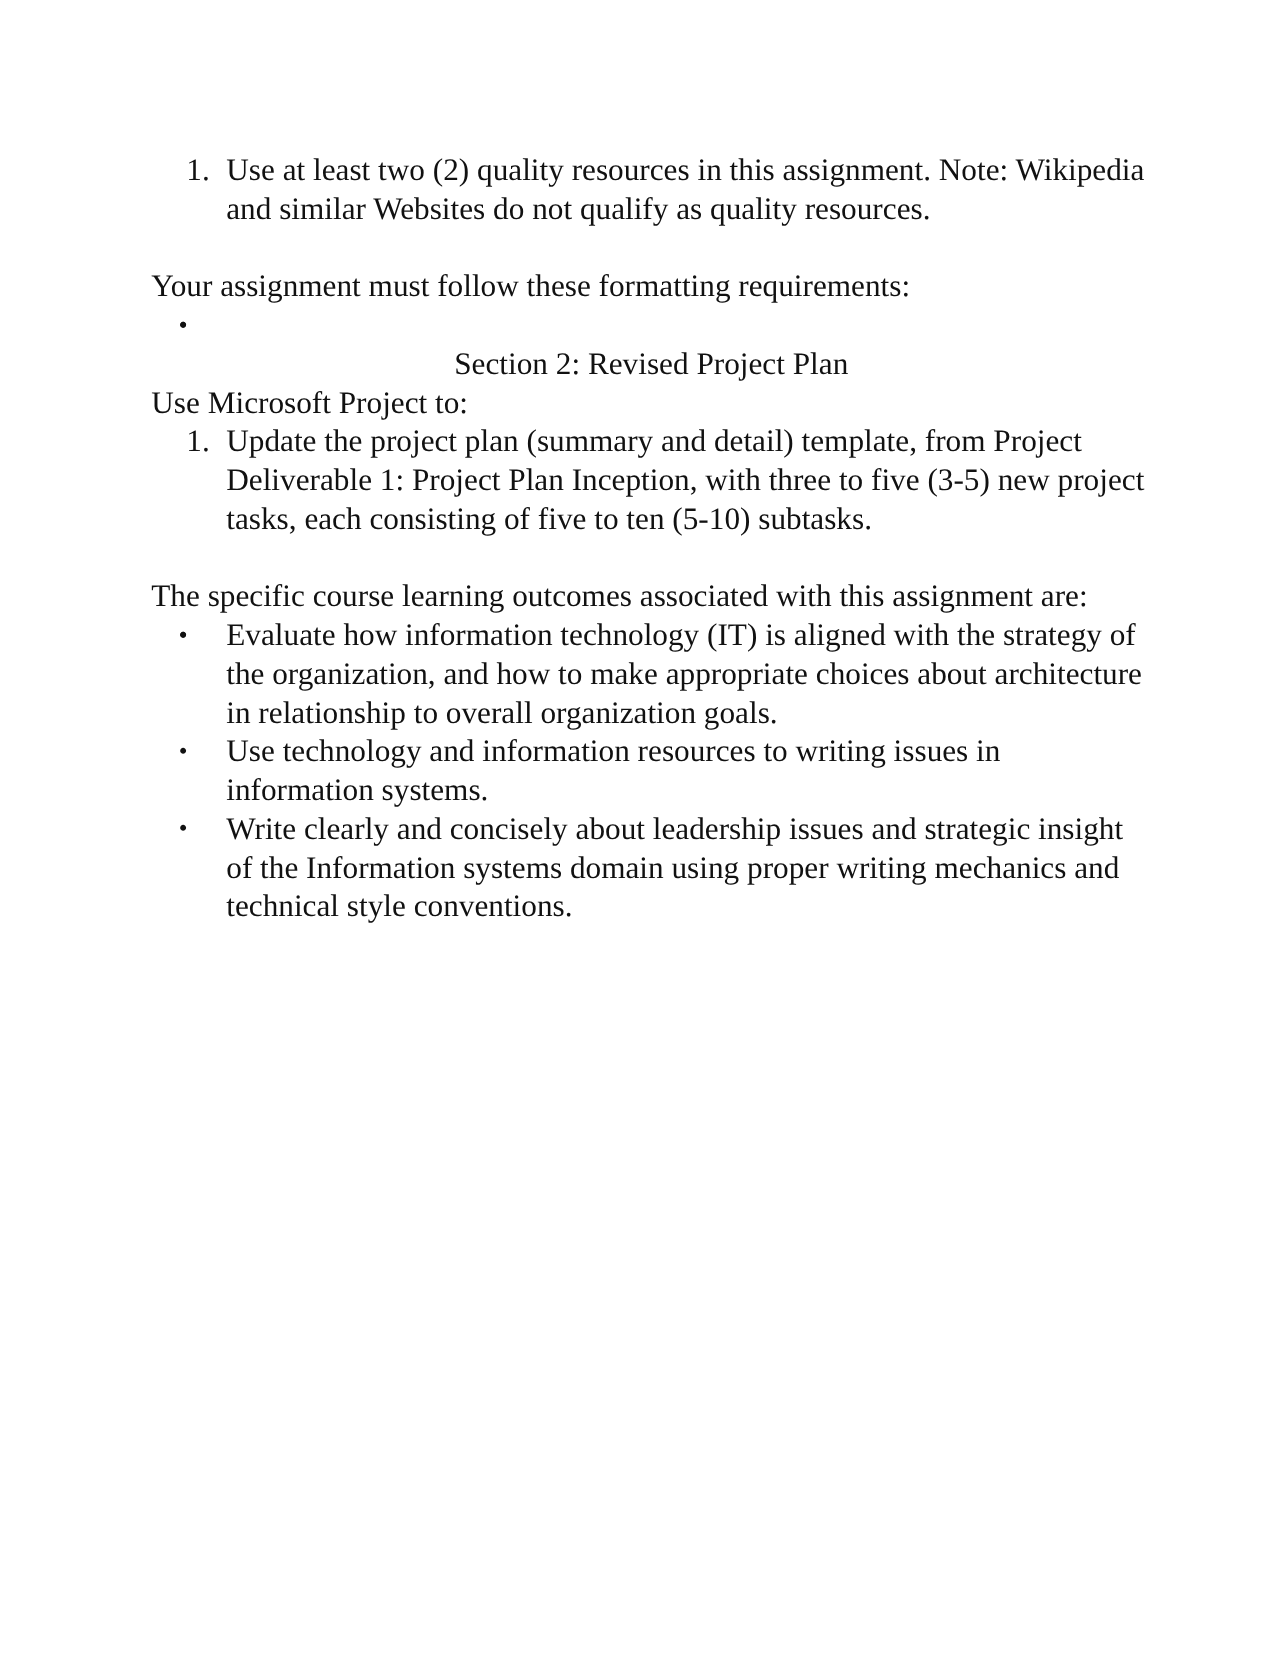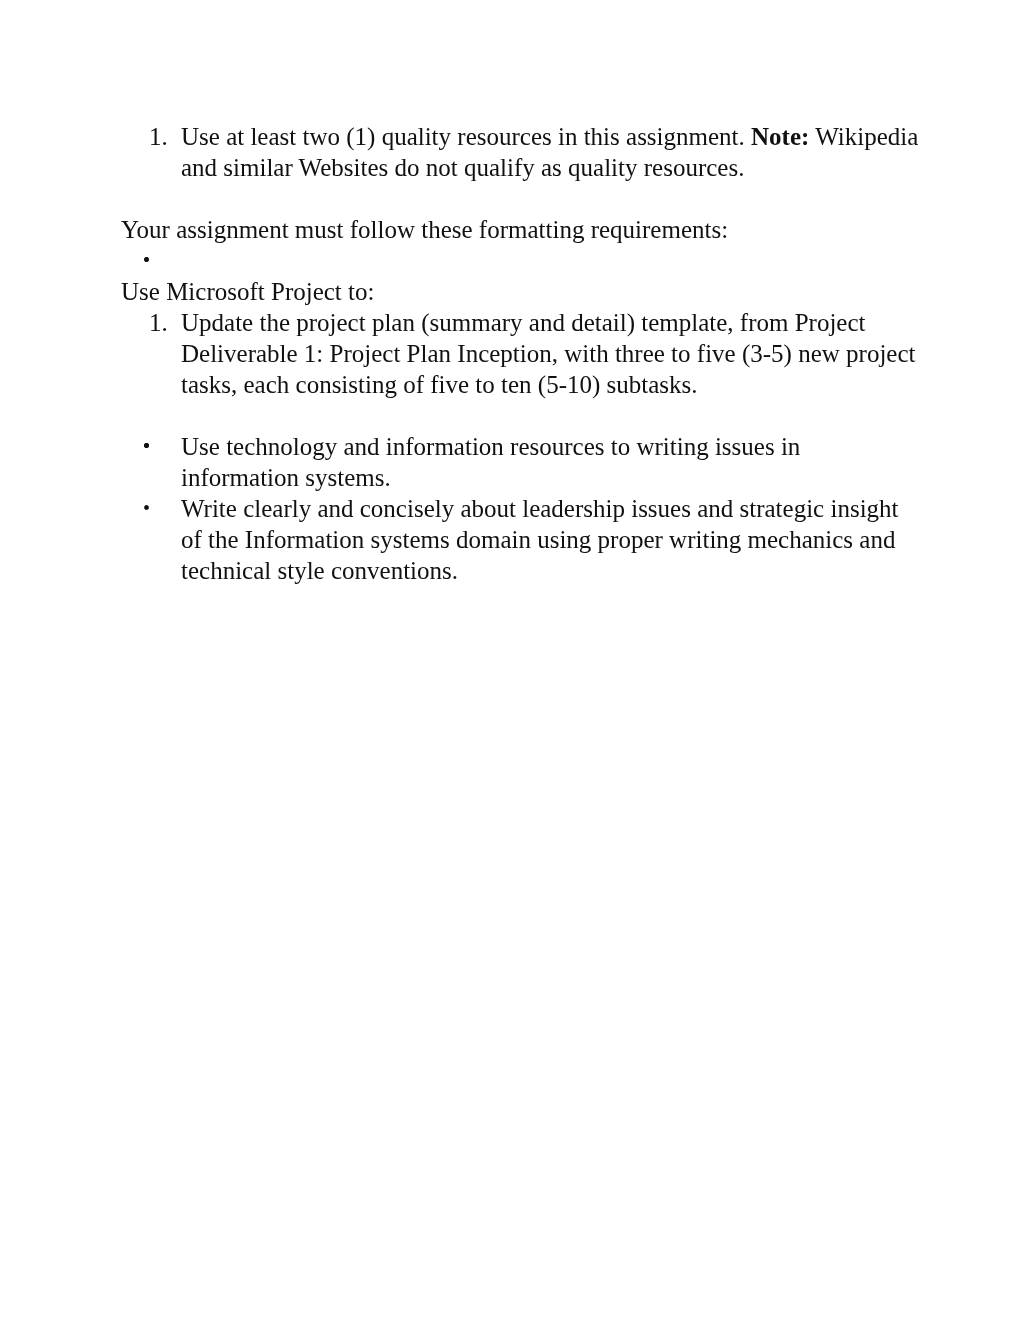--- a/index.html
+++ b/index.html
@@ -10,57 +10,60 @@
       font-size: 25px;
       line-height: 31px;
     }
     .page { position: absolute; left: 121px; top: 121px; width: 800px; }
     .numbered { position: relative; padding-left: 60px; margin: 0; }
     .numbered .num { position: absolute; left: 28px; top: 0; }
     .bullet { position: relative; padding-left: 60px; margin: 0; }
     .bullet .dot { position: absolute; left: 22px; top: 0; font-size: 20px; }
     p { margin: 0; }
     .gap { height: 31px; }
-    .bold { font-weight: bold; text-align: center; }
+    .bold { font-weight: normal; text-align: center; }
   </style>
 </head>
 <body>
 
 <div class="page">
 
   <div class="numbered">
     <span class="num">1.</span>
-    <span>Use at least two (1) quality resources in this assignment. </span><span class="bold">Note:</span><span> Wikipedia and similar Websites do not qualify as quality resources.</span>
+    <span>Use at least two (2) quality resources in this assignment. </span><span class="bold">Note:</span><span> Wikipedia and similar Websites do not qualify as quality resources.</span>
   </div>
 
   <div class="gap"></div>
 
   <p>Your assignment must follow these formatting requirements:</p>
   <div class="bullet">
     <span class="dot">•</span>
   </div>
   <div class="bullet">
     <span class="dot">•</span>
   </div>
 
   <div class="gap"></div>
 
+  <p class="bold">Section 2: Revised Project Plan</p>
   <p>Use Microsoft Project to:</p>
   <div class="numbered">
     <span class="num">1.</span>
     <span>Update the project plan (summary and detail) template, from Project Deliverable 1: Project Plan Inception, with three to five (3-5) new project tasks, each consisting of five to ten (5-10) subtasks.</span>
   </div>
 
   <div class="gap"></div>
 
+  <p>The specific course learning outcomes associated with this assignment are:</p>
   <div class="bullet">
     <span class="dot">•</span>
   </div>
   <div class="bullet">
     <span class="dot">•</span>
+    <span>Evaluate how information technology (IT) is aligned with the strategy of the organization, and how to make appropriate choices about architecture in relationship to overall organization goals.</span>
   </div>
   <div class="bullet">
     <span class="dot">•</span>
     <span>Use technology and information resources to writing issues in information systems.</span>
   </div>
   <div class="bullet">
     <span class="dot">•</span>
     <span>Write clearly and concisely about leadership issues and strategic insight of the Information systems domain using proper writing mechanics and technical style conventions.</span>
   </div>
 

